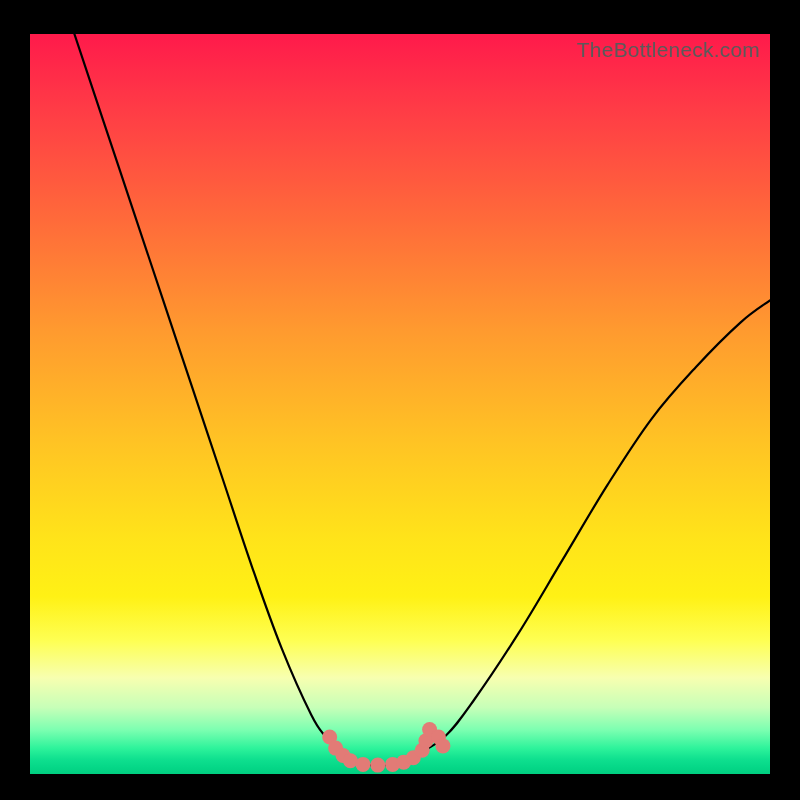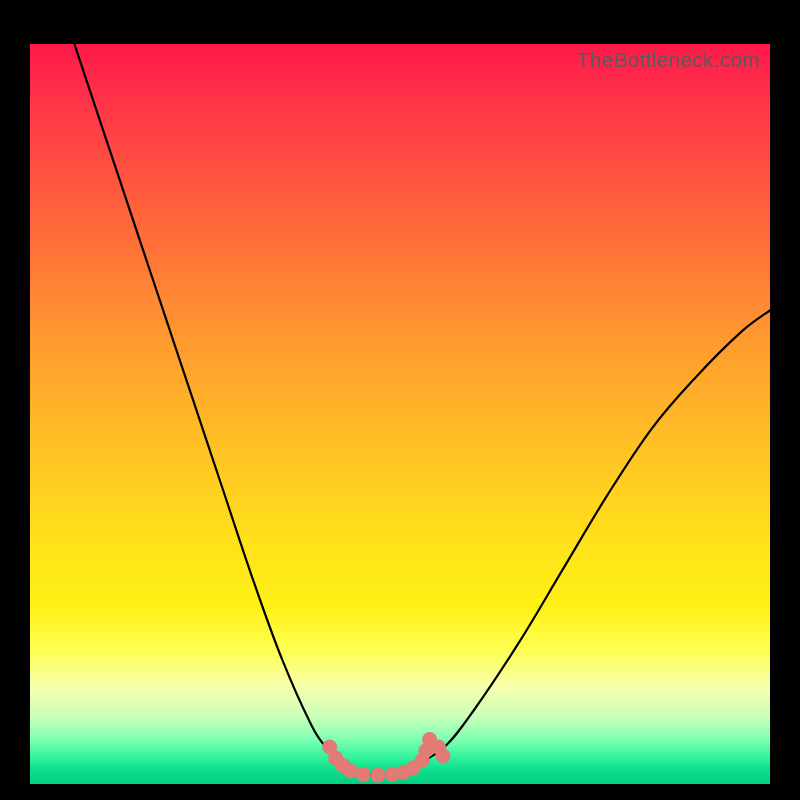--- a/index.html
+++ b/index.html
@@ -6,21 +6,21 @@
     margin: 0;
     padding: 0;
     width: 800px;
     height: 800px;
     overflow: hidden;
     background: #000;
     font-family: Arial, Helvetica, sans-serif;
   }
   .frame {
     position: absolute;
-    left: 0; top: 14px;
+    left: 0; top: 4px;
     width: 800px;
     height: 569px;
     background: #000;
   }
   .plot {
     position: absolute;
     left: 30px;
     top: 30px;
     width: 740px;
     height: 740px;

